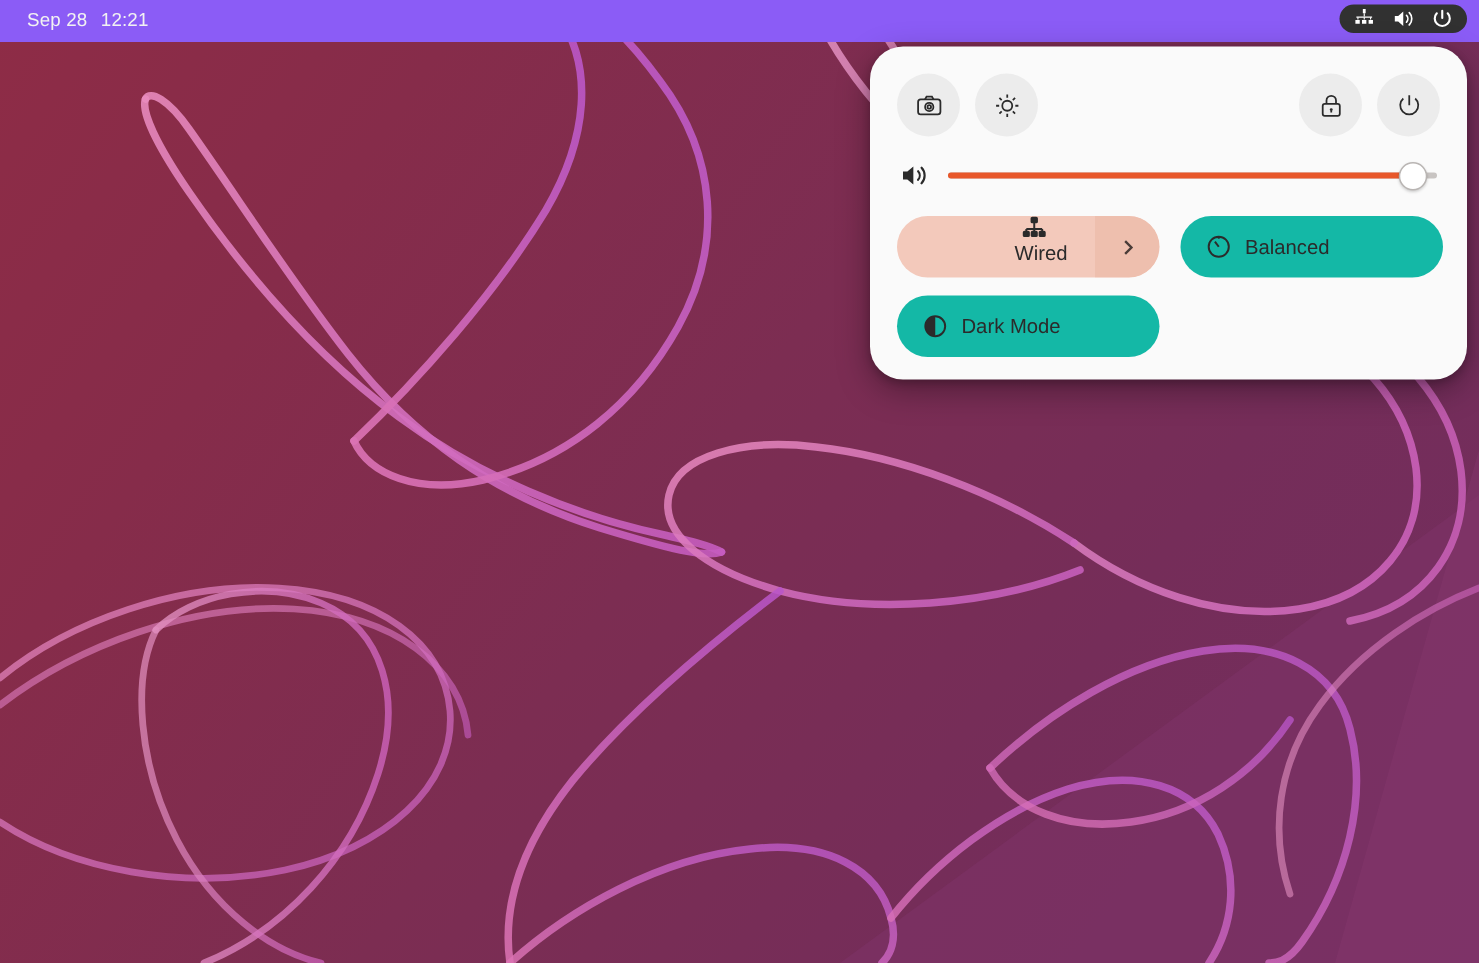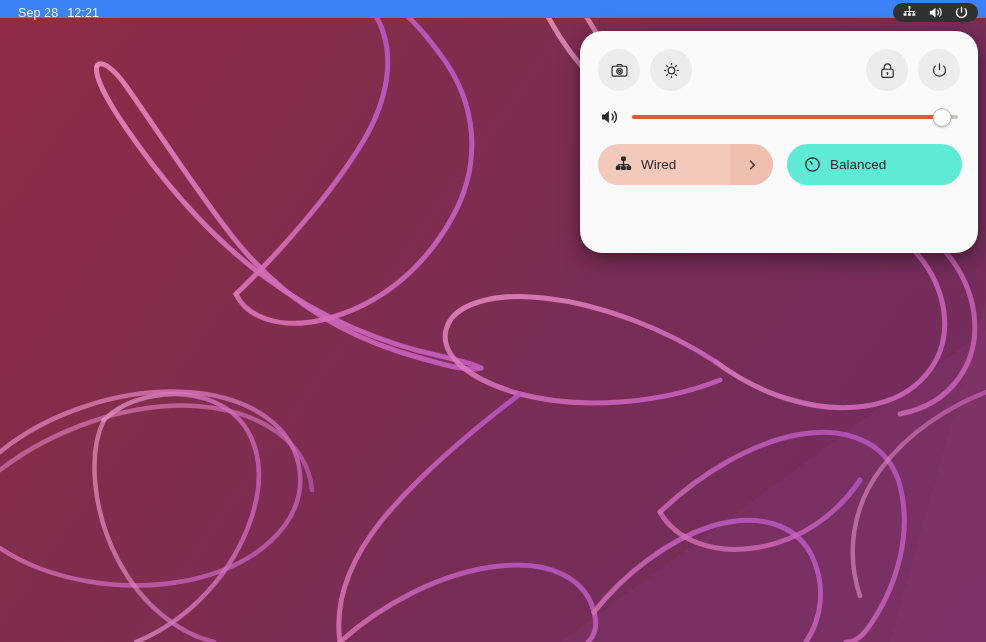--- a/index.html
+++ b/index.html
@@ -12,22 +12,22 @@
 
   
   #wallpaper {
     position:absolute; left:0; top:0; width:986px; height:642px;
     background:linear-gradient(125deg,#8e2c46 0%,#862c4a 22%,#7c2d52 48%,#752d59 72%,#722e5f 100%);
   }
   #wallpaper svg { position:absolute; left:0; top:0; width:986px; height:642px; display:block; }
 
   
   #topbar {
-    position:absolute; left:0; top:0; width:986px; height:18px;
-    background:#3b82f6; color:#ffffff;
+    position:absolute; left:0; top:0; width:986px; height:28px;
+    background:#8b5cf6; color:#ffffff;
     display:flex; align-items:center; z-index:20;
   }
   #clock {
     position:absolute; left:18px; top:0; height:25px;
     display:flex; align-items:center; gap:9px;
     font-size:12.5px; color:#f2f2f2; letter-spacing:.1px;
   }
   #sysmenu {
     position:absolute; right:8px; top:3px; height:19px;
     display:flex; align-items:center; gap:11px;
@@ -81,31 +81,31 @@
     transform:translateX(-50%);
   }
 
   
   #tiles {
     margin-top:10px;
     display:grid; grid-template-columns:175px 175px; grid-gap:12px 14px;
   }
   .tile {
     height:41px; border-radius:21px;
-    background:#5eead4; color:#2b2b2b;
+    background:#14b8a6; color:#2b2b2b;
     display:flex; align-items:center;
     padding-left:17px; font-size:13.5px;
     cursor:pointer; position:relative; overflow:hidden;
     border:none; text-align:left;
   }
   .tile .ticon { width:17px; height:17px; flex:0 0 17px; margin-right:9px; display:block; }
   .tile .ticon svg { width:17px; height:17px; display:block; stroke:#2b2b2b; fill:none; stroke-width:1.4; }
   .tile .tlabel { white-space:nowrap; }
 
-  .tile.active { background:#f3c9bb; }
+  .tile.active { background:#f3c9bb;flex-direction:column; }
   .tile.active .ticon svg { stroke:#2b2b2b; }
 
   .tile .submenu {
     position:absolute; right:0; top:0; width:43px; height:41px;
     background:#eebfae;
     display:flex; align-items:center; justify-content:center;
     border-top-right-radius:21px; border-bottom-right-radius:21px;
   }
   .tile .submenu svg { width:12px; height:12px; stroke:#4a3c38; fill:none; stroke-width:1.6; display:block; }
 </style>
@@ -292,15 +292,24 @@
         <svg viewBox="0 0 18 18">
           <circle cx="9" cy="9" r="7.1"></circle>
           <path d="M9 9L6.3 5.4"></path>
           <path d="M9 1.9v1.4"></path>
         </svg>
       </span>
       <span class="tlabel">Balanced</span>
     </div>
 
 
+    <div class="tile">
+      <span class="ticon">
+        <svg viewBox="0 0 18 18">
+          <circle cx="9" cy="9" r="7"></circle>
+          <path d="M9 2a7 7 0 0 0 0 14z" fill="#2b2b2b" stroke="none"></path>
+        </svg>
+      </span>
+      <span class="tlabel">Dark Mode</span>
+    </div>
 
   </div>
 </div>
 
 </body></html>

